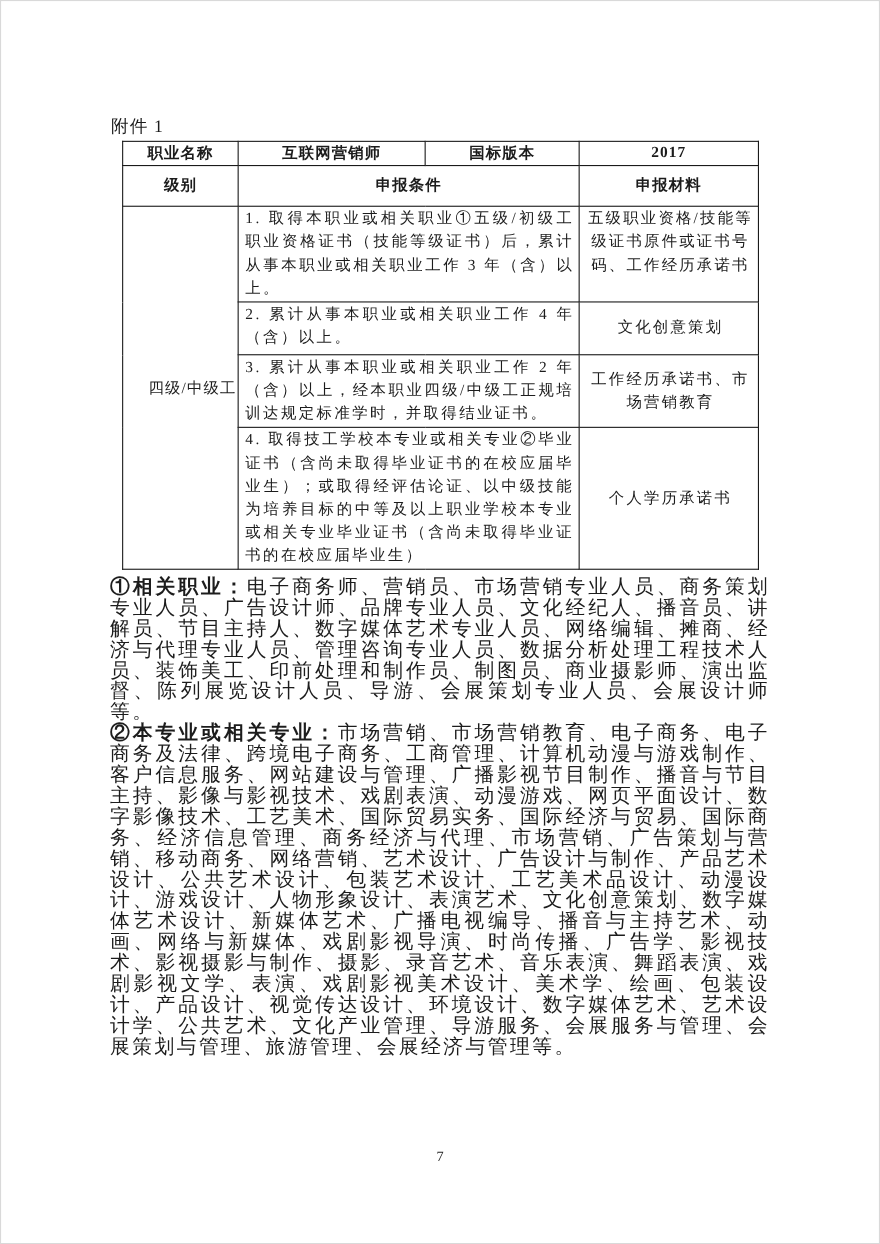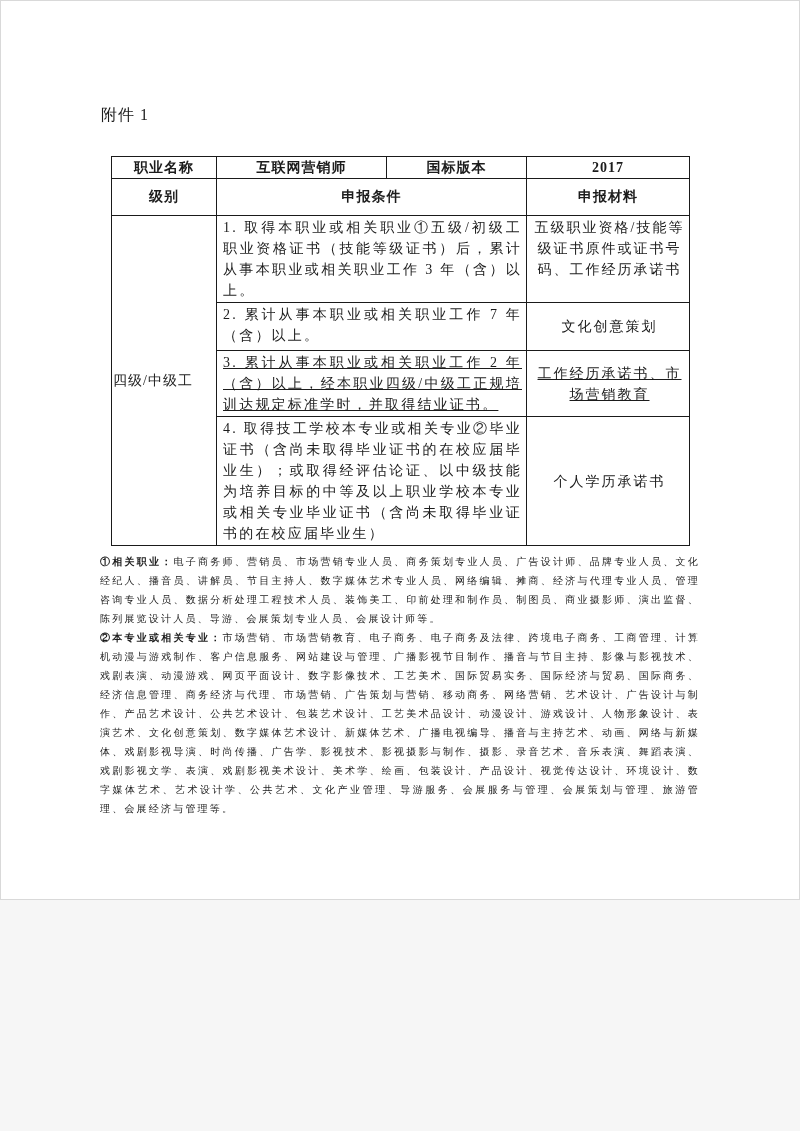--- a/index.html
+++ b/index.html
@@ -1,66 +1,66 @@
 <!DOCTYPE html>
 <html><head>
 <meta charset="utf-8">
 <style>
   html,body{margin:0;padding:0;background:#f6f6f6;}
   .page{
     position:relative;
-    width:800px;height:900px;
+    width:800px;height:1131px;
     margin:0 auto;
     background:#ffffff;
     box-sizing:border-box;
     border:1px solid #d9d9d9;
     font-family:"Liberation Serif","DejaVu Serif",serif;
     color:#1c1c1c;
     overflow:hidden;
   }
   .content{position:absolute;left:110px;top:0;width:582px;}
   .attachment{margin:104px 0 0 -10px;font-size:16px;letter-spacing:1px;}
   .doc-title{
     margin-top:13px;text-align:center;font-weight:bold;
     font-size:19px;letter-spacing:3px;
   }
   table.app-table{
     border-collapse:collapse;table-layout:fixed;
-    width:578px;margin-top:30px;
+    width:578px;margin-top:2px;
   }
   table.app-table td{
     border:1px solid #1a1a1a;
     font-size:14px;
     box-sizing:border-box;
     overflow:hidden;
   }
   td.hd{font-weight:bold;text-align:center;vertical-align:middle;letter-spacing:1px;}
   td.level{
-    text-align:left;vertical-align:middle;letter-spacing:1px;
+    text-align:right;vertical-align:middle;letter-spacing:1px;
   }
   td.cond{
     vertical-align:top;text-align:justify;
     padding:1px 4px 1px 6px;
     line-height:21px;letter-spacing:2.2px;
   }
   td.mat{
     vertical-align:top;text-align:center;
     padding:1px 3px 1px 6px;
     line-height:21px;letter-spacing:2px;
   }
   td.mat.v-mid{vertical-align:middle;}
   tr.r-meta{height:22px;}
   tr.r-head{height:37px;}
   tr.r-c1{height:85px;}
   tr.r-c2{height:48px;}
-  tr.r-c3{height:61px;text-decoration:underline;}
+  tr.r-c3{height:61px;}
   tr.r-c4{height:119px;}
   .footnotes{margin:6px 0 0 -11px;width:600px;}
   .footnotes p{
-    margin:0;font-size:10px;line-height:19px;
+    margin:0;font-size:18px;line-height:19px;
     text-align:justify;letter-spacing:2.2px;
   }
   .footnotes .fn-label{font-weight:bold;}
   .page-number{
     position:absolute;left:0;right:0;top:1042px;
     text-align:center;font-size:13px;
   }
 </style>
 </head>
 <body>
@@ -89,21 +89,21 @@
           <td class="hd">级别</td>
           <td class="hd" colspan="2">申报条件</td>
           <td class="hd">申报材料</td>
         </tr>
         <tr class="r-c1">
           <td class="level" rowspan="4">四级/中级工</td>
           <td class="cond" colspan="2">1. 取得本职业或相关职业①五级/初级工职业资格证书（技能等级证书）后，累计从事本职业或相关职业工作 3 年（含）以上。</td>
           <td class="mat">五级职业资格/技能等级证书原件或证书号码、工作经历承诺书</td>
         </tr>
         <tr class="r-c2">
-          <td class="cond" colspan="2">2. 累计从事本职业或相关职业工作 7 年（含）以上。</td>
+          <td class="cond" colspan="2">2. 累计从事本职业或相关职业工作 4 年（含）以上。</td>
           <td class="mat v-mid">文化创意策划</td>
         </tr>
         <tr class="r-c3">
           <td class="cond" colspan="2">3. 累计从事本职业或相关职业工作 2 年（含）以上，经本职业四级/中级工正规培训达规定标准学时，并取得结业证书。</td>
           <td class="mat v-mid">工作经历承诺书、市场营销教育</td>
         </tr>
         <tr class="r-c4">
           <td class="cond" colspan="2">4. 取得技工学校本专业或相关专业②毕业证书（含尚未取得毕业证书的在校应届毕业生）；或取得经评估论证、以中级技能为培养目标的中等及以上职业学校本专业或相关专业毕业证书（含尚未取得毕业证书的在校应届毕业生）</td>
           <td class="mat v-mid">个人学历承诺书</td>
         </tr>

